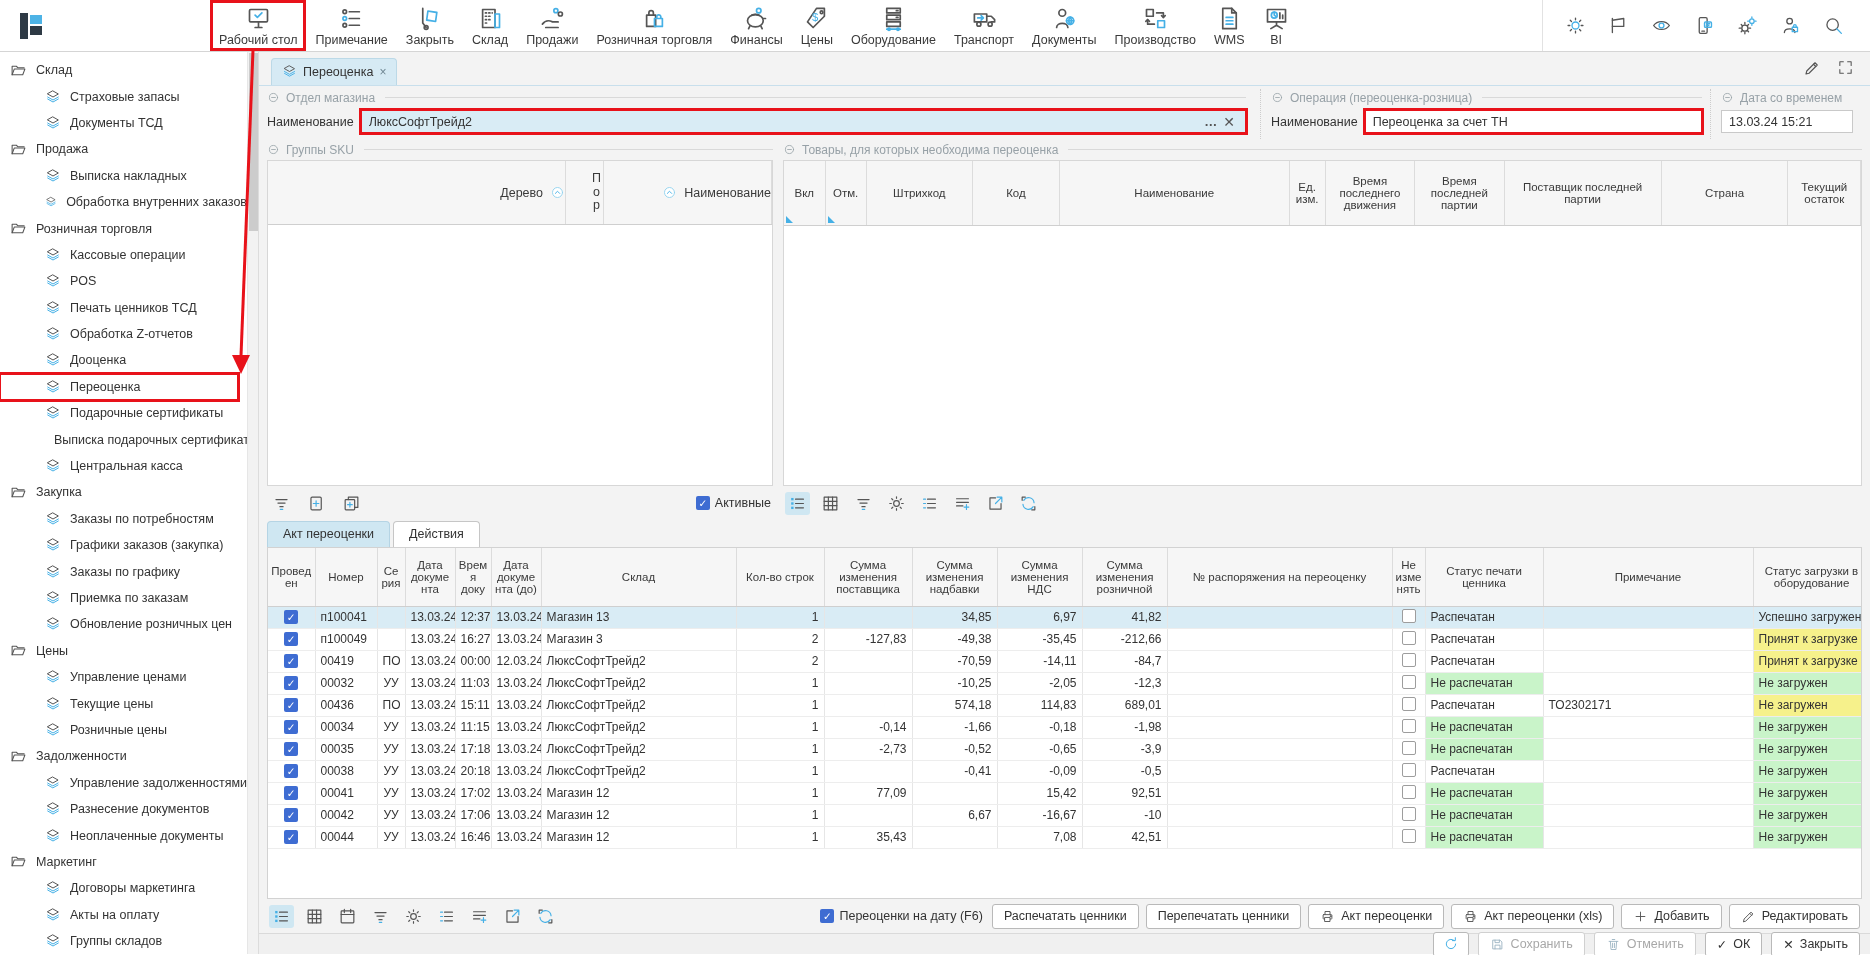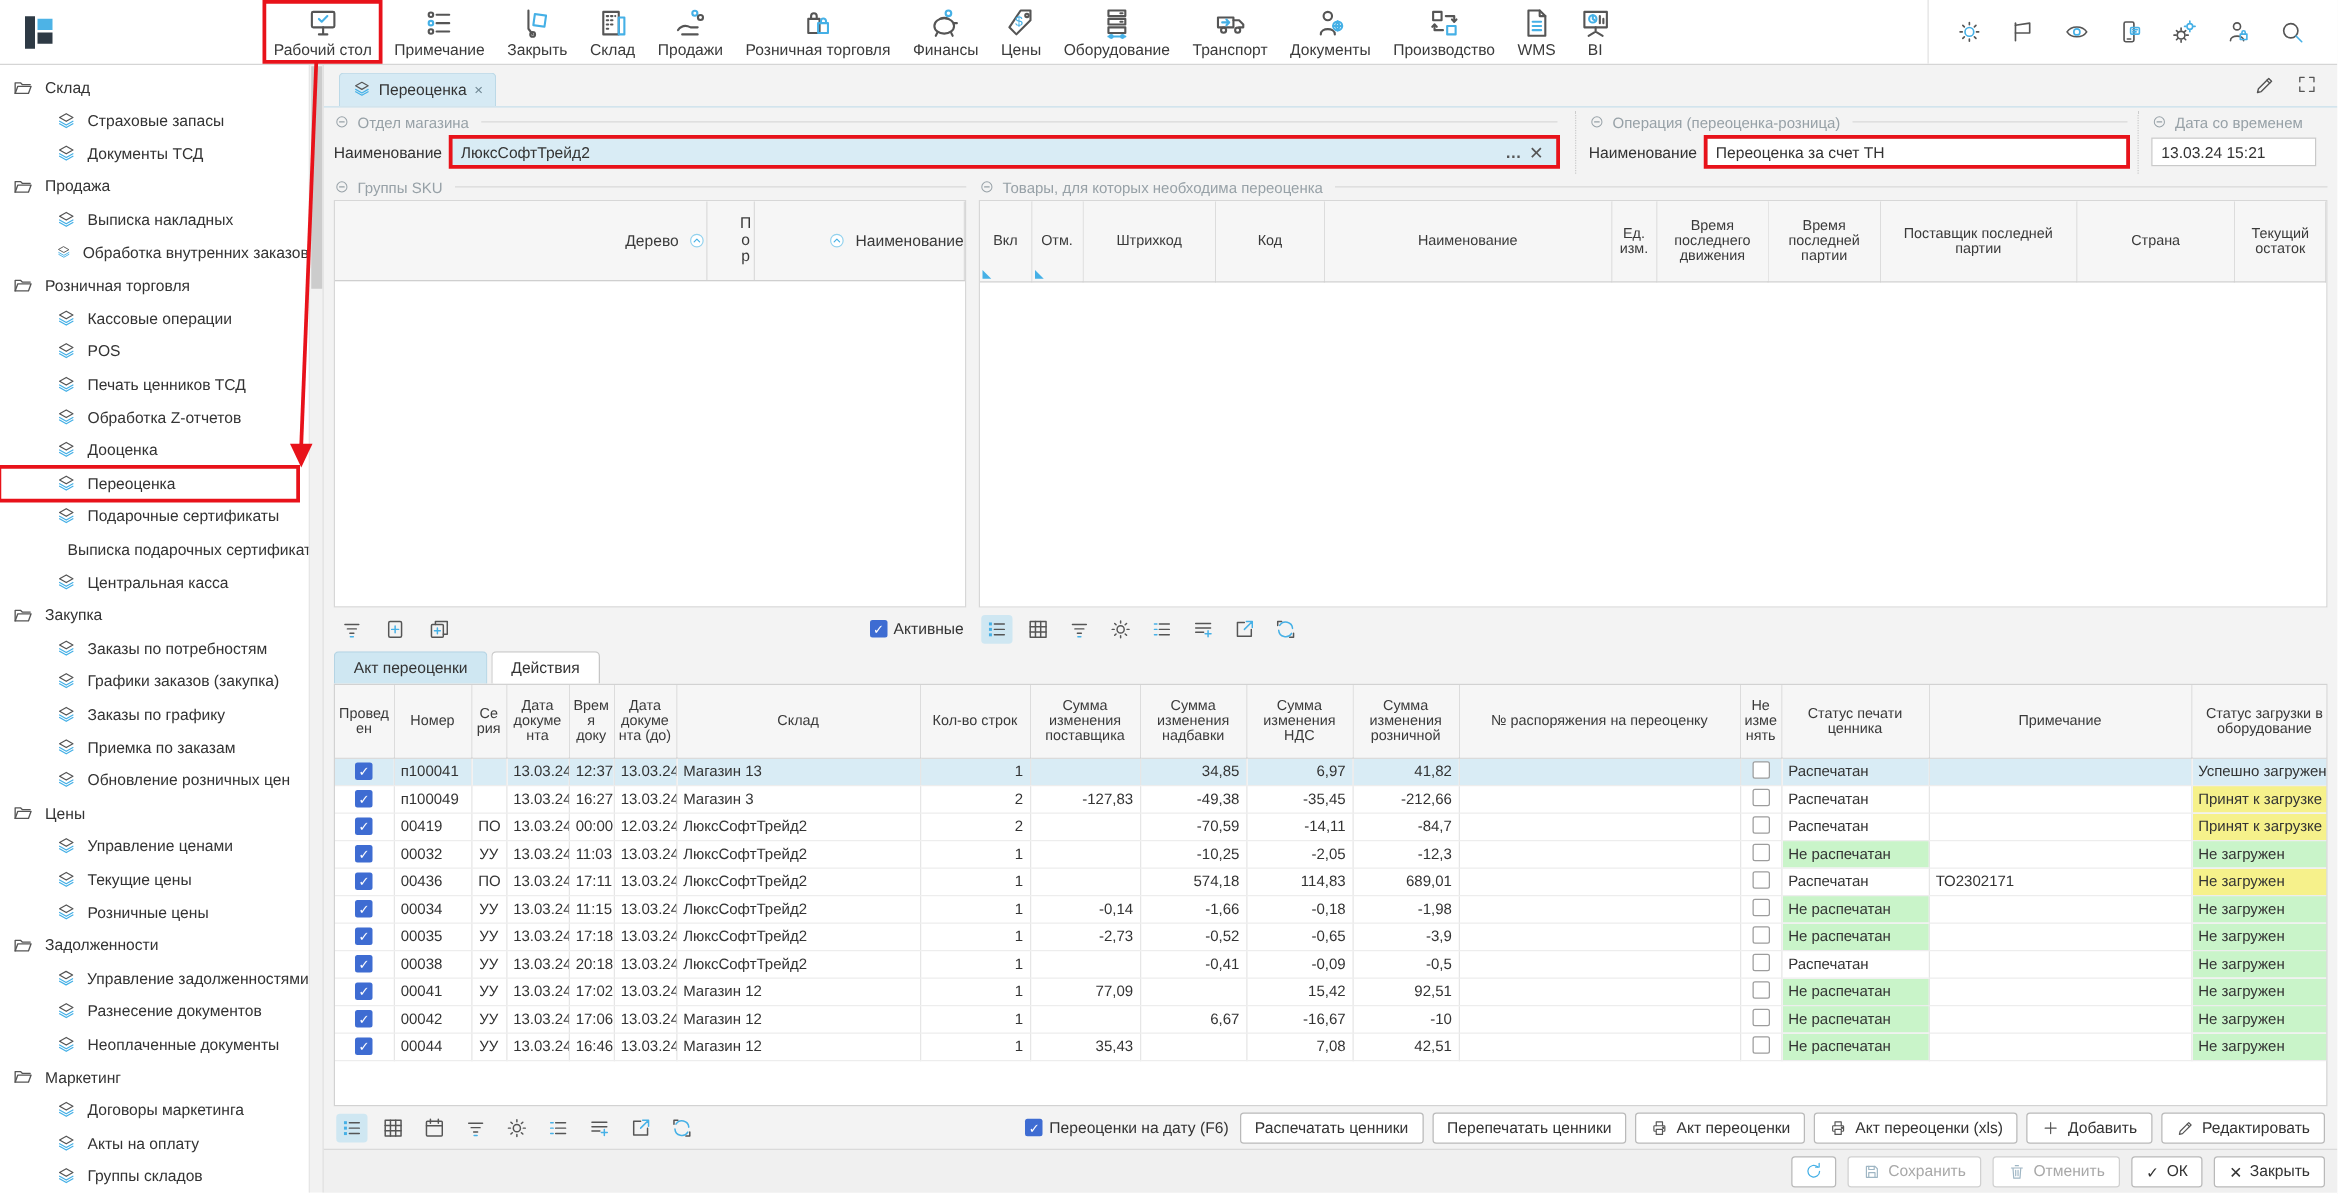--- a/index.html
+++ b/index.html
@@ -110,21 +110,21 @@
   .acts tr.selected td{background:var(--sel);}
   .acts td.num{text-align:right;}
   .acts td.c{text-align:center;}
   .acts td.green{background:var(--green);}
   .acts td.yellow{background:var(--yellow);}
   .cb{width:14px; height:14px; border-radius:2px; background:var(--cbblue); color:#fff; font-size:10.5px; display:inline-flex; align-items:center; justify-content:center; flex:0 0 auto;}
   .cb.un{background:#fff; border:1px solid #9d9d9d;}
 
   
   .bottom-toolbar{height:34px; display:flex; align-items:center; gap:9px; padding:4px 2px 4px 2px; flex:0 0 auto;}
-  .footer{height:35px; display:flex; align-items:center; justify-content:flex-end; gap:9px; background:#f0f0f0; border-top:1px solid #dadada; padding:0 10px;}
+  .footer{height:21px; display:flex; align-items:center; justify-content:flex-end; gap:9px; background:#f0f0f0; border-top:1px solid #dadada; padding:0 10px;}
 
   
   .ic{display:block;}
   .ic *{fill:none; stroke:#555; stroke-width:1.5; stroke-linecap:round; stroke-linejoin:round;}
   .ic .b{stroke:var(--accent);}
   .ic .bf{fill:var(--accent); stroke:none;}
   .ic .df{fill:#444; stroke:none;}
   .ic .wf{fill:#fff;}
   .ic .bt{fill:var(--accent); stroke:none; font-size:10px; font-family:inherit;}
   .ic .sortc{stroke:#93d2ee; fill:#fff;}
@@ -948,21 +948,21 @@
                   <td class="c"><span class="cb un"></span></td>
                   <td class="green">Не распечатан</td>
                   <td></td>
                   <td class=" green">Не загружен</td>
                 </tr>
                 <tr class="">
                   <td class="c"><span class="cb">✓</span></td>
                   <td>00436</td>
                   <td class="c">ПО</td>
                   <td>13.03.24</td>
-                  <td>17:11</td>
+                  <td>15:11</td>
                   <td>13.03.24</td>
                   <td>ЛюксСофтТрейд2</td>
                   <td class="num">1</td>
                   <td class="num"></td>
                   <td class="num">574,18</td>
                   <td class="num">114,83</td>
                   <td class="num">689,01</td>
                   <td></td>
                   <td class="c"><span class="cb un"></span></td>
                   <td class="">Распечатан</td>

